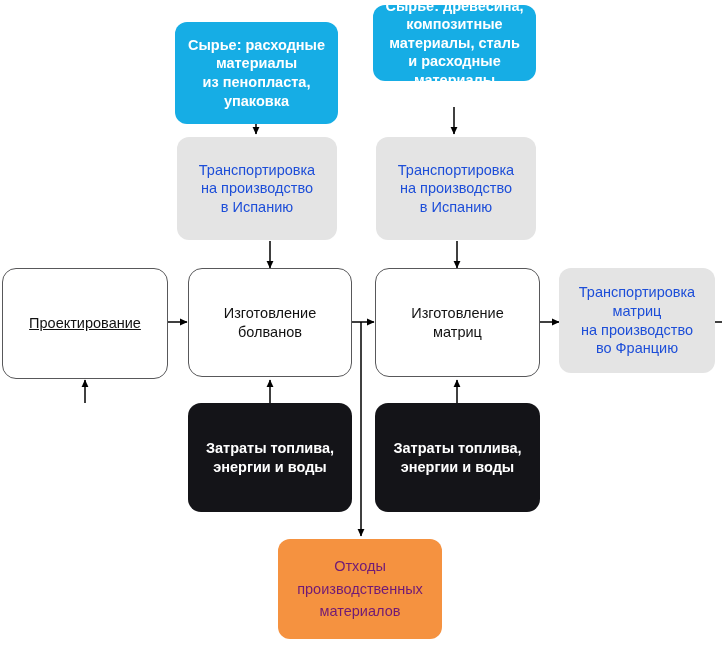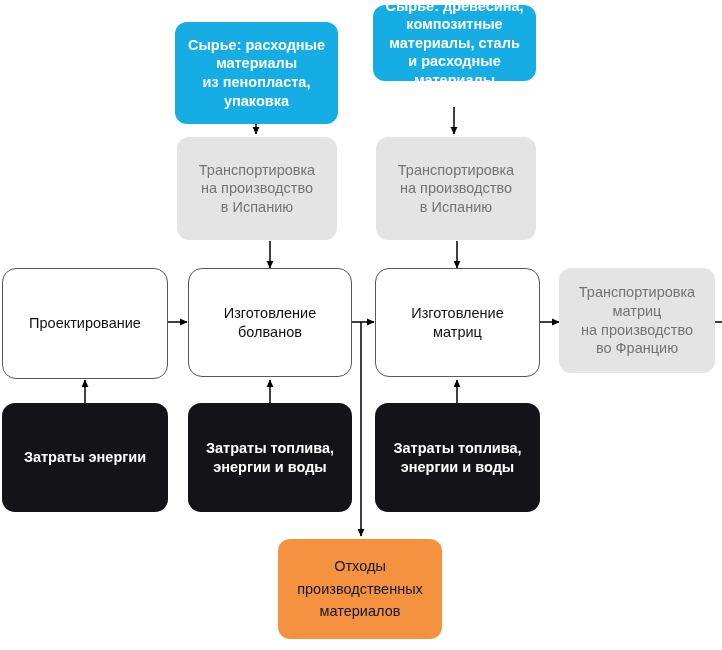--- a/index.html
+++ b/index.html
@@ -31,21 +31,21 @@
   }
   .node-raw {
     background: #16ADE5;
     color: #ffffff;
     font-size: 14.5px;
     font-weight: bold;
     padding: 4px 10px;
   }
   .node-transport {
     background: #E4E4E4;
-    color: #737373;
+    color: #1d4ed8;
     font-size: 14.5px;
     font-weight: normal;
     padding: 4px 8px;
   }
   .node-process {
     background: #ffffff;
     color: #111111;
     font-size: 14.5px;
     font-weight: normal;
     border: 1.4px solid #58585a;
@@ -55,21 +55,21 @@
   .node-input {
     background: #141418;
     color: #ffffff;
     font-size: 14.5px;
     font-weight: bold;
     border-radius: 13px;
     padding: 4px 10px;
   }
   .node-waste {
     background: #F59240;
-    color: #0f172a;
+    color: #701a75;
     font-size: 14.5px;
     font-weight: normal;
     border-radius: 12px;
     padding: 4px 10px;
     line-height: 1.55;
   }
   #edges {
     position: absolute;
     left: 0;
     top: 0;
@@ -125,34 +125,33 @@
 материалы</div>
 
   <div class="node node-transport" style="left:177px; top:137px; width:160px; height:103px;">Транспортировка
 на производство
 в Испанию</div>
 
   <div class="node node-transport" style="left:376px; top:137px; width:160px; height:103px;">Транспортировка
 на производство
 в Испанию</div>
 
-  <div class="node node-process" style="left:2px; top:268px; width:166px; height:111px;">Проектирование</div>
+  <div class="node node-process" style="left:2px; top:268px; width:166px; height:111px;text-decoration:underline;">Проектирование</div>
 
   <div class="node node-process" style="left:188px; top:268px; width:164px; height:109px;">Изготовление
 болванов</div>
 
   <div class="node node-process" style="left:375px; top:268px; width:165px; height:109px;">Изготовление
 матриц</div>
 
   <div class="node node-transport" style="left:559px; top:268px; width:156px; height:105px;">Транспортировка
 матриц
 на производство
 во Францию</div>
 
-  <div class="node node-input" style="left:2px; top:403px; width:166px; height:109px;">Затраты энергии</div>
 
   <div class="node node-input" style="left:188px; top:403px; width:164px; height:109px;">Затраты топлива,
 энергии и воды</div>
 
   <div class="node node-input" style="left:375px; top:403px; width:165px; height:109px;">Затраты топлива,
 энергии и воды</div>
 
   <div class="node node-waste" style="left:278px; top:539px; width:164px; height:100px;">Отходы
 производственных
 материалов</div>

